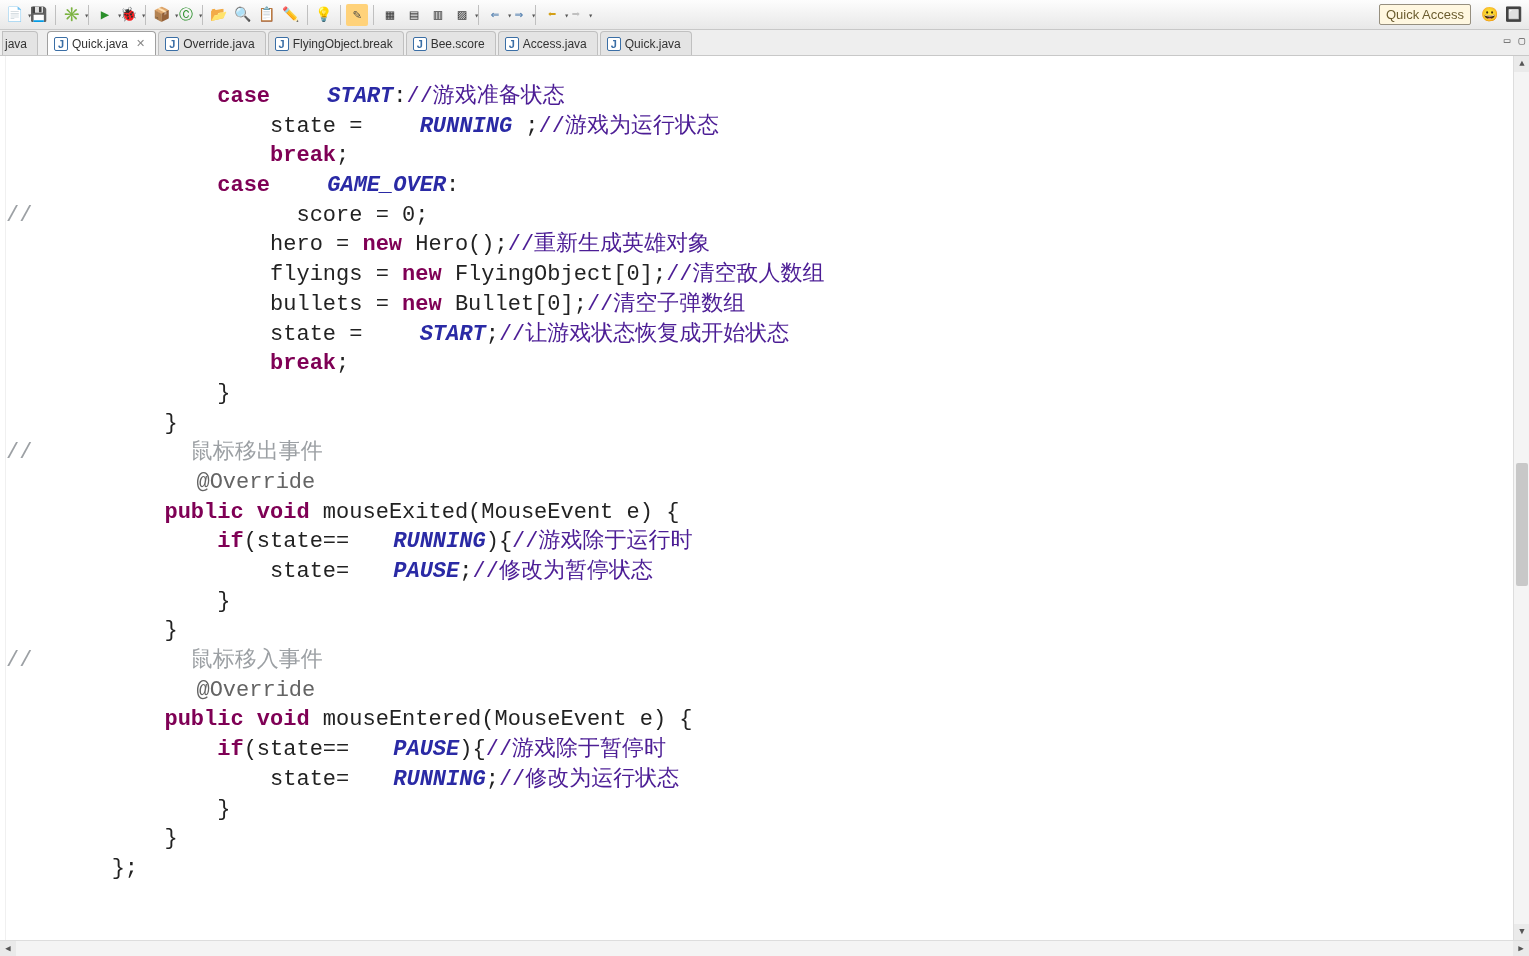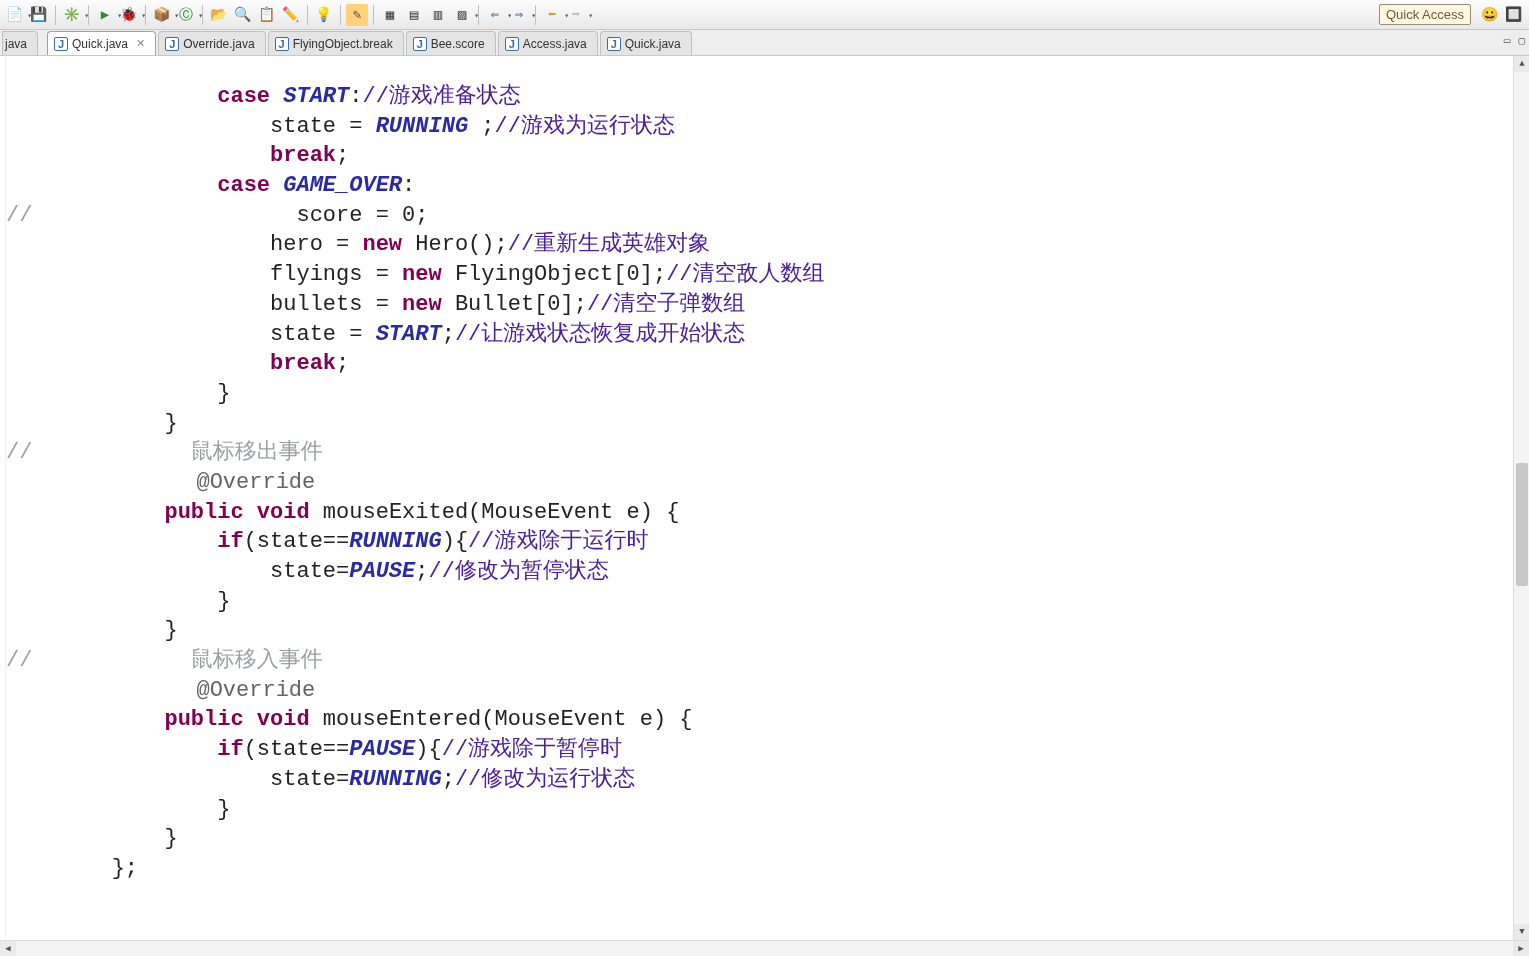--- a/index.html
+++ b/index.html
@@ -107,21 +107,21 @@
     flex:1;
     overflow:hidden;
     padding:4px 0 0 0;
     font-size:22px;
     line-height:1.35;
     white-space:pre;
     font-family:"Consolas","Courier New",monospace;
     color:#222;
   }
   .kw   { color:#7f0055; font-weight:bold; }      
-  .const{ color:#2a2aa5; font-style:italic; font-weight:bold; } 
+  .const{ color:#2a2aa5; font-style:italic; font-weight:bold;margin-left:44px; } 
   .cmt  { color:#4c1d95; }                         
   .cmt-gray { color:#9ca0a4; font-style:normal; }  
   .ann  { color:#646464;margin-left:32px; }                         
   .line { display:block; }
   .vscroll {
     width:16px;
     background:#f4f4f4;
     border-left:1px solid #ddd;
     position:relative;
   }

